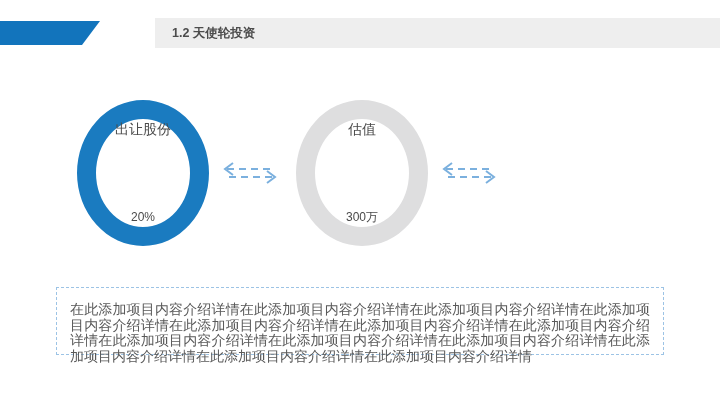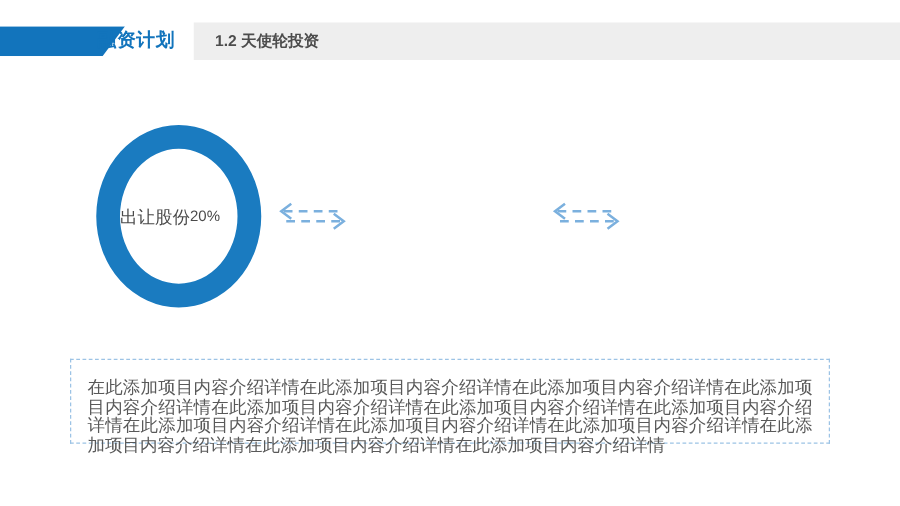--- a/index.html
+++ b/index.html
@@ -72,23 +72,23 @@
     height: 150px;
   }
   .circle-node {
     position: absolute;
     top: 0;
     width: 132px;
     height: 146px;
     border-radius: 50%;
     box-sizing: border-box;
     display: flex;
-    flex-direction: row;
+    flex-direction: column;
     align-items: center;
-    justify-content: flex-start;
+    justify-content: space-between;
   }
   .circle-node.blue {
     border: 19px solid #1a7bc0;
     background: #ffffff;
   }
   .circle-node.gray {
     border: 19px solid #dededf;
     background: #ffffff;
   }
   .circle-left  { left: 77px; }
@@ -137,21 +137,20 @@
     text-align: justify;
     word-break: break-all;
   }
 </style>
 </head>
 <body>
 
 <div class="header">
   <div class="header-gray-bar"></div>
   <div class="header-blue-shape"></div>
-  <div class="header-section-title">融资计划</div>
   <div class="header-subtitle">1.2 天使轮投资</div>
 </div>
 
 <div class="circles-row">
 
   <div class="circle-node blue circle-left">
     <div class="circle-label">出让股份</div>
     <div class="circle-value">20%</div>
   </div>
 
@@ -159,20 +158,24 @@
     <svg width="62" height="30" viewBox="0 0 62 30" xmlns="http://www.w3.org/2000/svg">
       <g stroke="#7bb0de" stroke-width="2" fill="none" stroke-linecap="butt">
         <line x1="8" y1="11" x2="52" y2="11" stroke-dasharray="7,5"></line>
         <line x1="10" y1="19" x2="54" y2="19" stroke-dasharray="7,5"></line>
         <polyline points="14,5 6,11 14,17"></polyline>
         <polyline points="48,13 56,19 48,25"></polyline>
       </g>
     </svg>
   </div>
 
+  <div class="circle-node gray circle-mid">
+    <div class="circle-label">估值</div>
+    <div class="circle-value">300万</div>
+  </div>
 
   <div class="connector connector-2">
     <svg width="62" height="30" viewBox="0 0 62 30" xmlns="http://www.w3.org/2000/svg">
       <g stroke="#7bb0de" stroke-width="2" fill="none" stroke-linecap="butt">
         <line x1="8" y1="11" x2="52" y2="11" stroke-dasharray="7,5"></line>
         <line x1="10" y1="19" x2="54" y2="19" stroke-dasharray="7,5"></line>
         <polyline points="14,5 6,11 14,17"></polyline>
         <polyline points="48,13 56,19 48,25"></polyline>
       </g>
     </svg>

